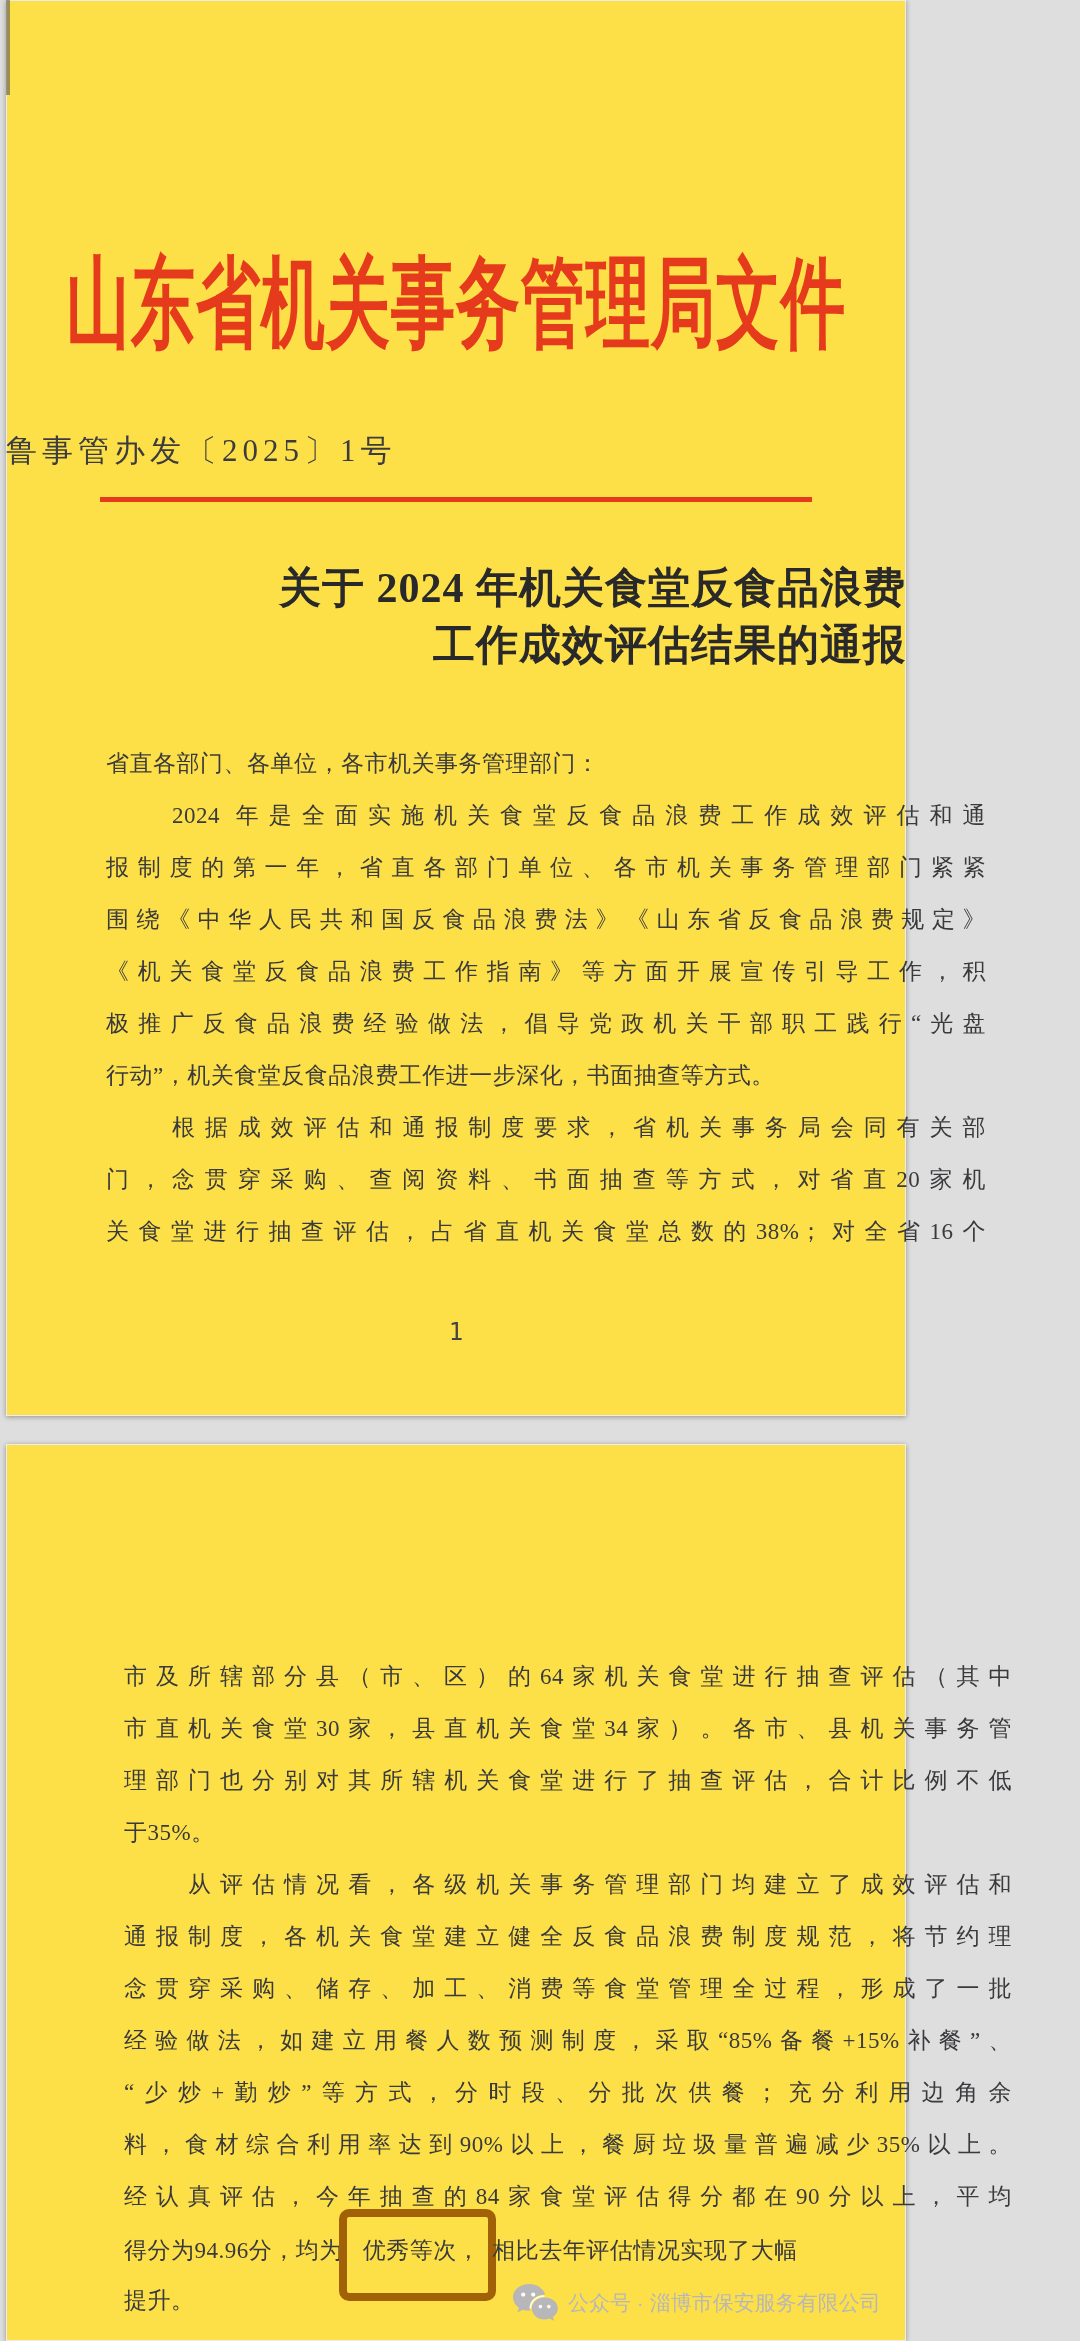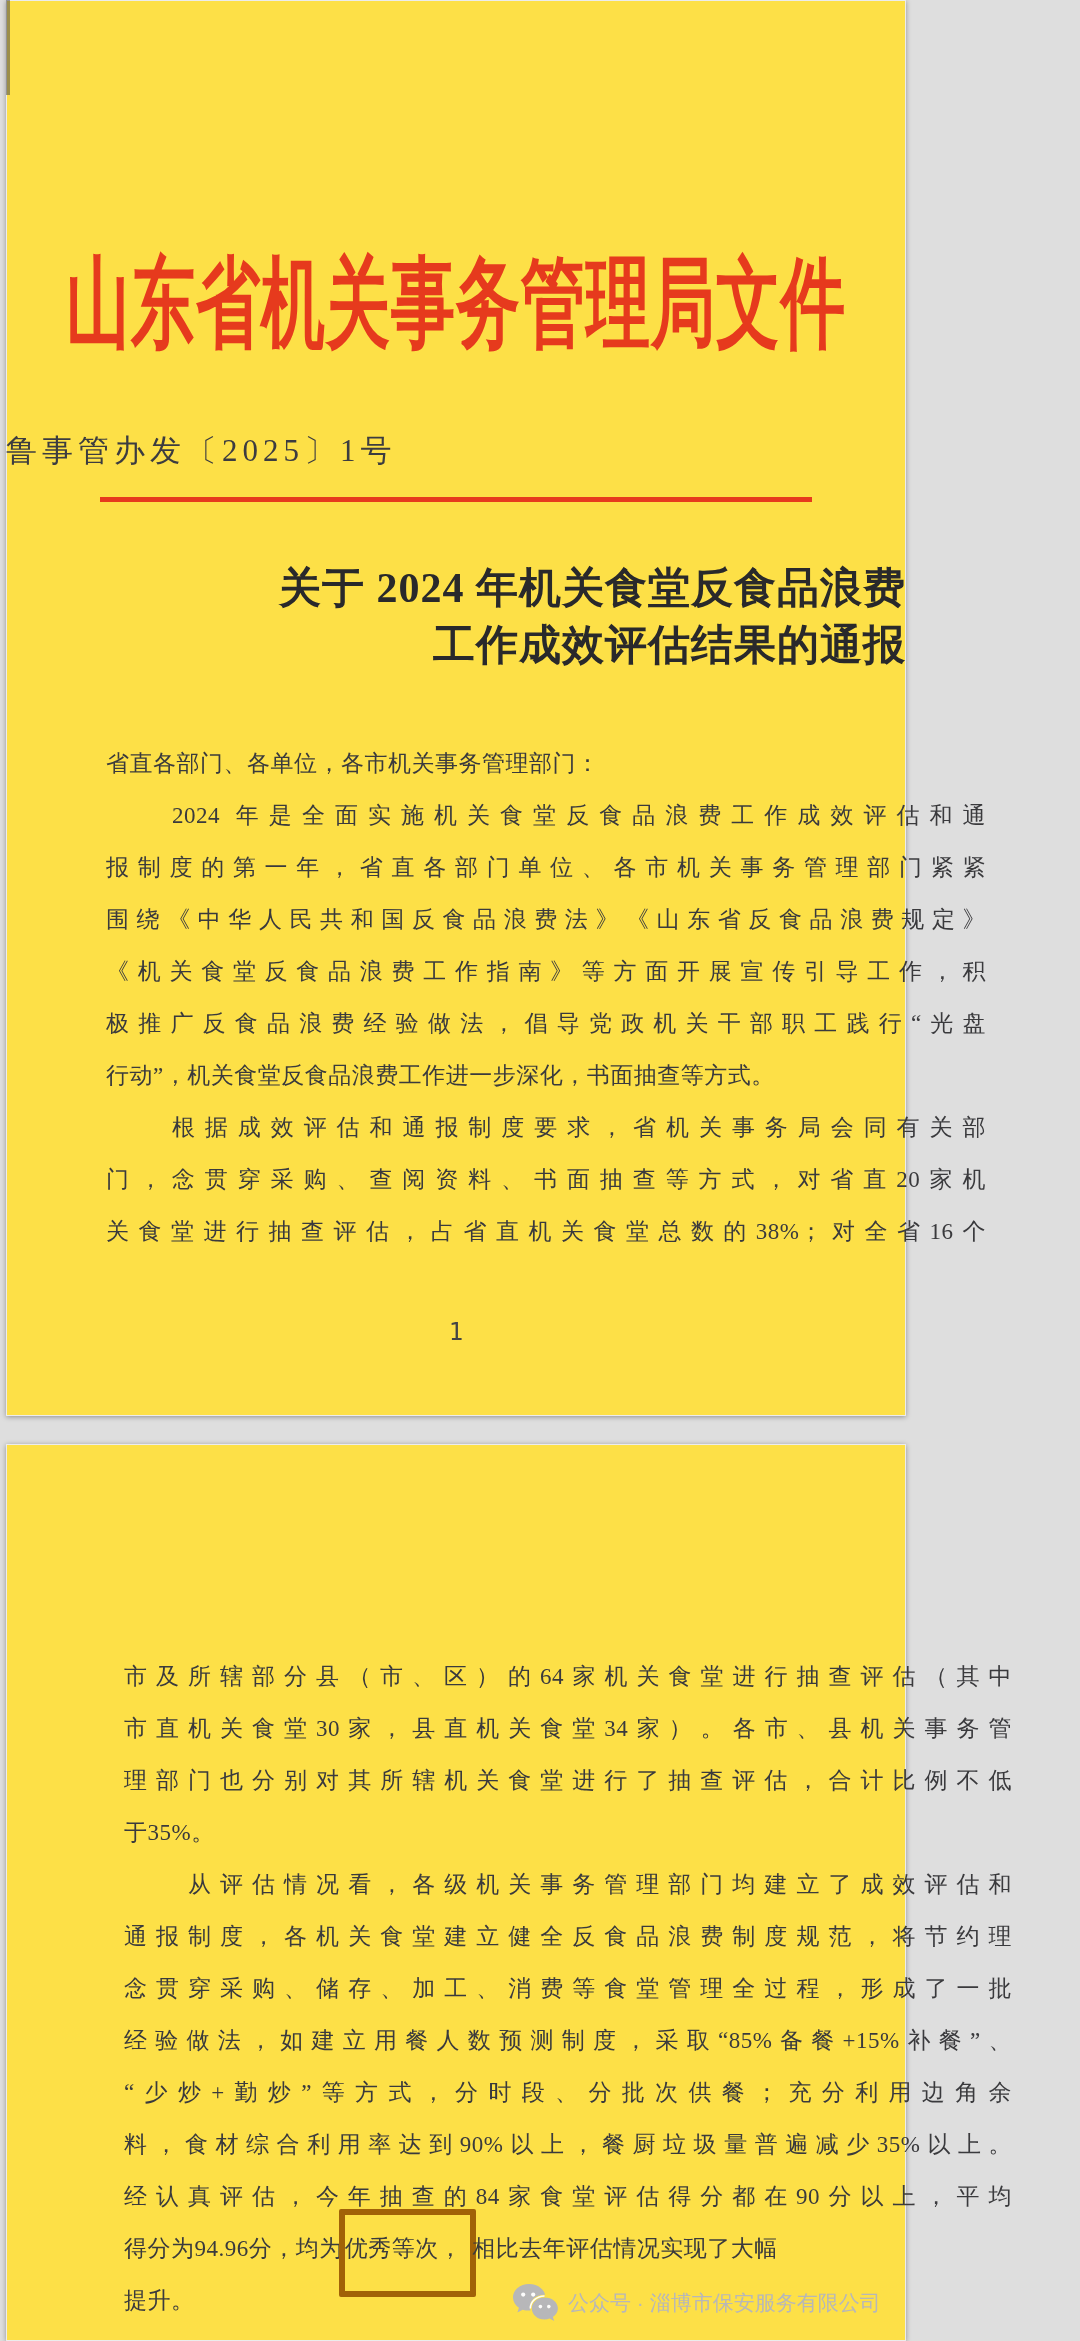--- a/index.html
+++ b/index.html
@@ -44,22 +44,22 @@
   .line{
     font-size:23px;line-height:52px;height:52px;color:#3a3a3d;
     letter-spacing:.5px;white-space:nowrap;
   }
   .line.j{white-space:normal;text-align:justify;text-align-last:justify;}
   .page-num{
     position:absolute;left:0;right:0;top:1318px;text-align:center;
     font-size:24px;color:#444;font-family:"DejaVu Sans Mono",monospace;
   }
   .redbox{
-    display:inline-block;border:6px solid #a16207;border-radius:2px;
-    padding:8px 8px 16px 0;margin:-14px -4px -20px -4px;
+    display:inline-block;border:8px solid #a16207;border-radius:10px;
+    padding:8px 8px 16px 16px;margin:-14px -4px -20px -4px;
     vertical-align:baseline;
   }
   .watermark{
     position:absolute;left:512px;top:2282px;display:flex;align-items:center;
     gap:10px;color:#b7b7b9;font-family:"Liberation Sans","DejaVu Sans",sans-serif;
     font-size:21px;white-space:nowrap;z-index:5;
   }
   .wm-icon{width:46px;height:42px;flex:0 0 auto;}
 </style>
 </head>

